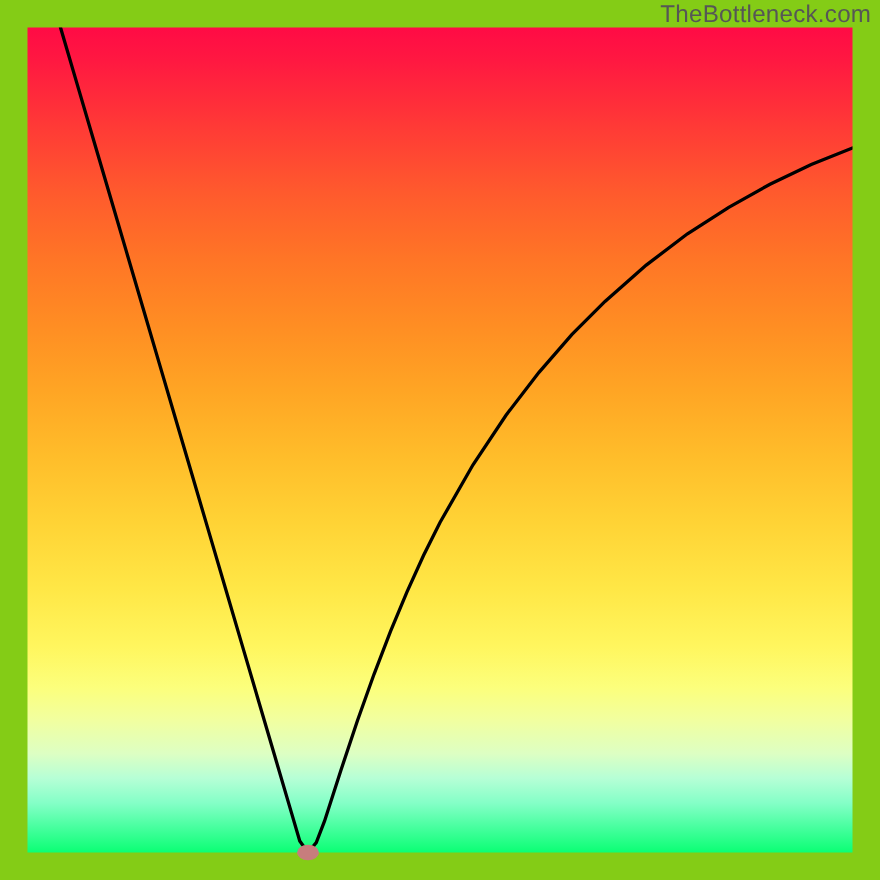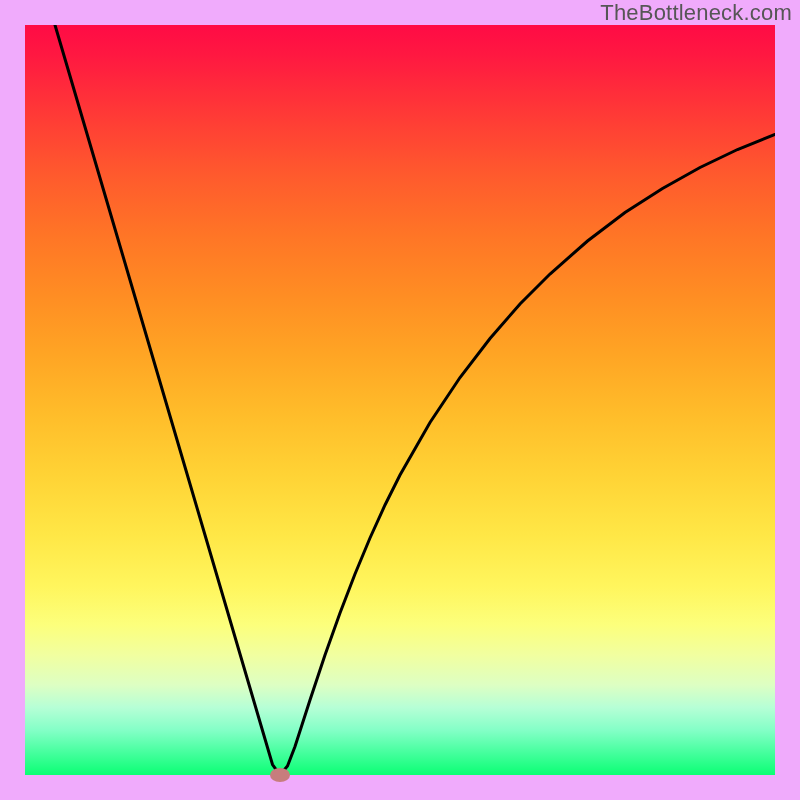--- a/index.html
+++ b/index.html
@@ -1,21 +1,21 @@
 <!DOCTYPE html>
 <html><head>
 <meta charset="utf-8">
 <style>
   * { margin: 0; padding: 0; box-sizing: border-box; }
   html, body { width: 800px; height: 800px; overflow: hidden; background: #000; }
   .frame {
     position: relative;
     width: 800px;
     height: 800px;
-    background: #f0abfc;
+    background: #84cc16;
   }
   .watermark {
     position: absolute;
     top: 0;
     right: 8px;
     font-family: Arial, Helvetica, sans-serif;
     font-size: 22px;
     font-weight: 500;
     color: #565656;
     letter-spacing: 0.2px;

